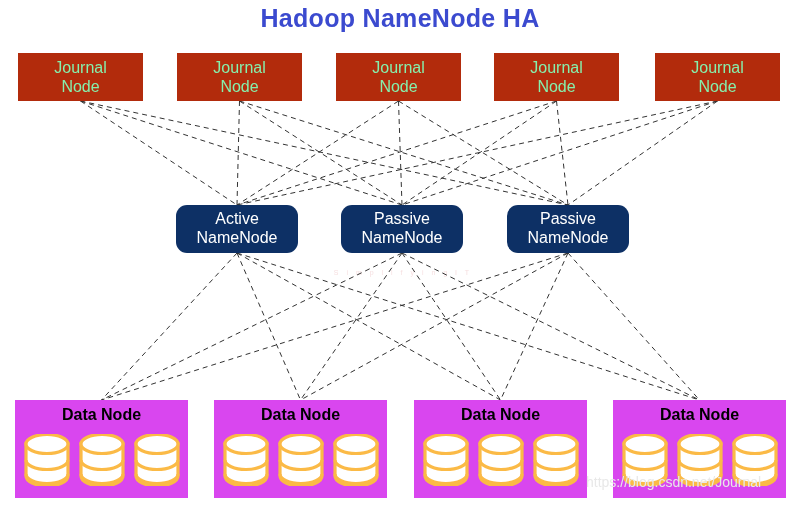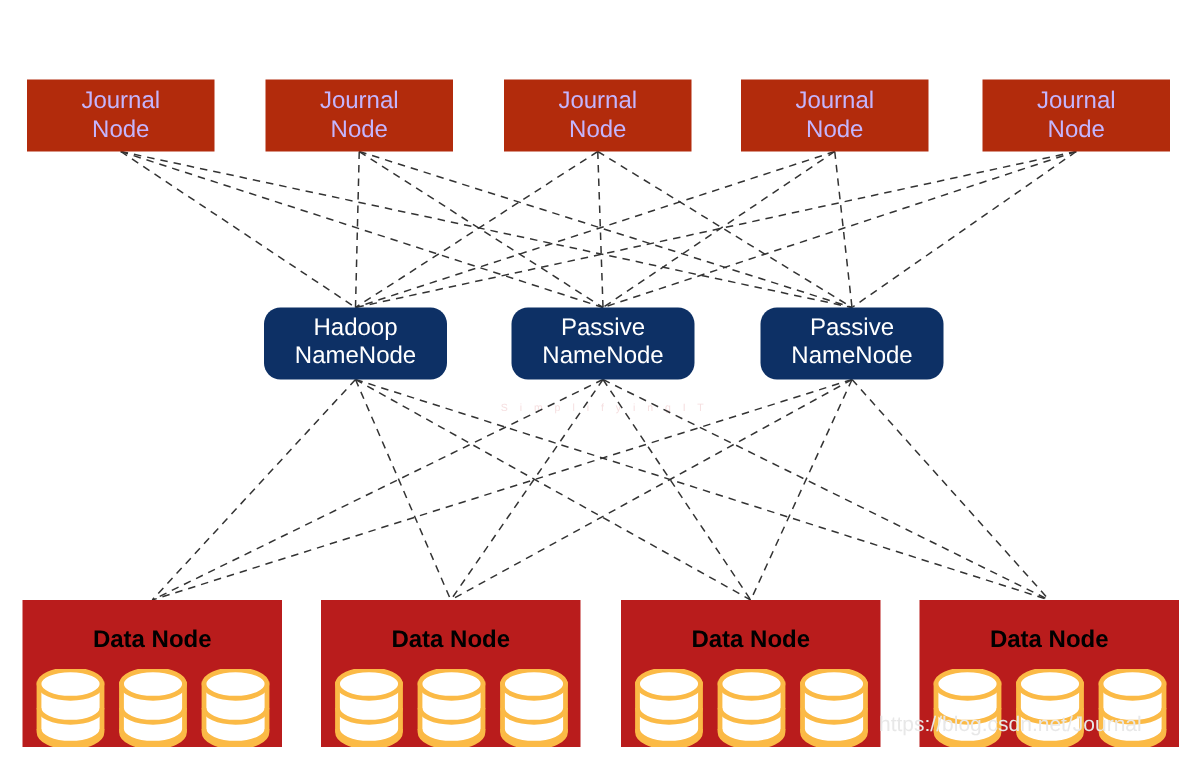--- a/index.html
+++ b/index.html
@@ -77,34 +77,34 @@
     box-sizing: border-box;
     display: flex;
     flex-direction: column;
     align-items: center;
     justify-content: center;
     text-align: center;
     line-height: 1.18;
   }
   .journal-node {
     background: #B22B0C;
-    color: #c4b5fd;
+    color: #86efac;
     font-size: 16px;
     padding-top: 1px;
   }
   .name-node {
     background: #0D3065;
     color: #ffffff;
     font-size: 16px;
     border-radius: 11px;
   }
   .data-node {
-    background: #b91c1c;
+    background: #d946ef;
     color: #000000;
-    justify-content: flex-end;
+    justify-content: flex-start;
     padding-top: 6px;
   }
   .data-node .dn-label {
     font-size: 16px;
     font-weight: bold;
     color: #000000;
   }
   .node-line { display: block; }
 
   
@@ -114,20 +114,21 @@
     margin-top: 9px;
     align-items: flex-end;
   }
   .disk { display: block; }
 </style>
 </head>
 <body>
 
 <div id="canvas">
 
+  <div id="title">Hadoop NameNode HA</div>
 
   <div class="watermark-center">
     <span class="sub">S i m p l i f y i n g   I T</span>
   </div>
 
   <svg id="edges" viewBox="0 0 800 505" width="800" height="505">
       <line x1="80.5" y1="101" x2="237" y2="205" stroke="#333333" stroke-width="1" stroke-dasharray="5,4"></line>
       <line x1="80.5" y1="101" x2="402" y2="205" stroke="#333333" stroke-width="1" stroke-dasharray="5,4"></line>
       <line x1="80.5" y1="101" x2="568" y2="205" stroke="#333333" stroke-width="1" stroke-dasharray="5,4"></line>
       <line x1="239.5" y1="101" x2="237" y2="205" stroke="#333333" stroke-width="1" stroke-dasharray="5,4"></line>
@@ -171,21 +172,21 @@
       </div>
       <div class="node journal-node" style="left: 494px; top: 53px; width: 125px; height: 48px;">
         <span class="node-line">Journal</span>
         <span class="node-line">Node</span>
       </div>
       <div class="node journal-node" style="left: 655px; top: 53px; width: 125px; height: 48px;">
         <span class="node-line">Journal</span>
         <span class="node-line">Node</span>
       </div>
       <div class="node name-node" style="left: 176px; top: 205px; width: 122px; height: 48px;">
-        <span class="node-line">Hadoop</span>
+        <span class="node-line">Active</span>
         <span class="node-line">NameNode</span>
       </div>
       <div class="node name-node" style="left: 341px; top: 205px; width: 122px; height: 48px;">
         <span class="node-line">Passive</span>
         <span class="node-line">NameNode</span>
       </div>
       <div class="node name-node" style="left: 507px; top: 205px; width: 122px; height: 48px;">
         <span class="node-line">Passive</span>
         <span class="node-line">NameNode</span>
       </div>

